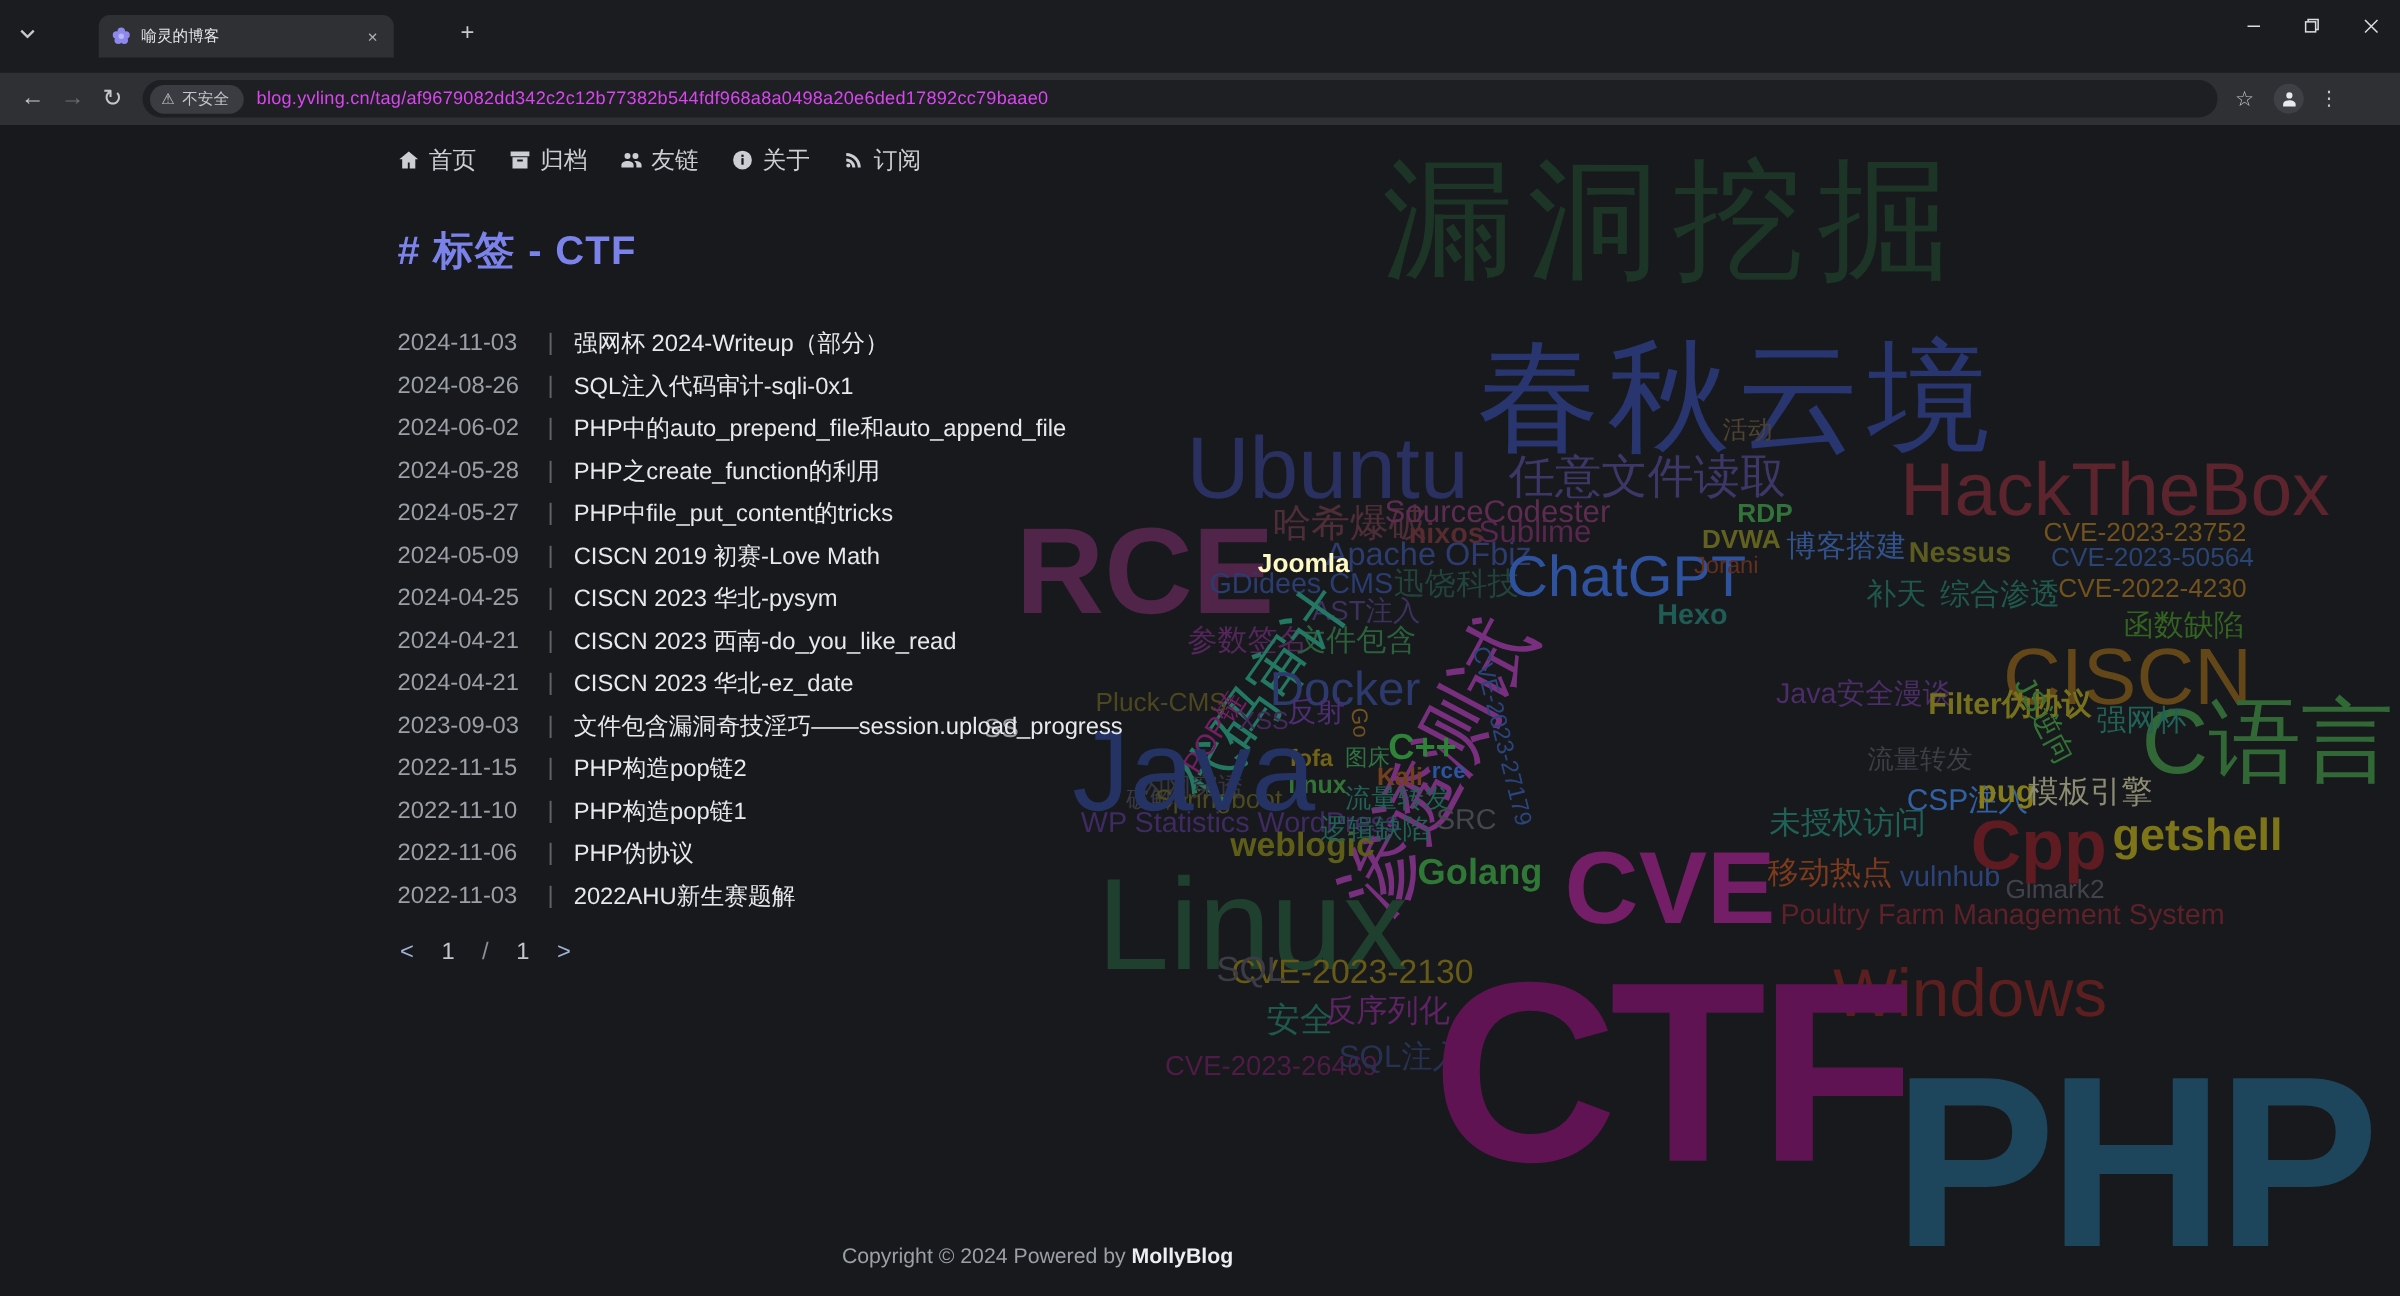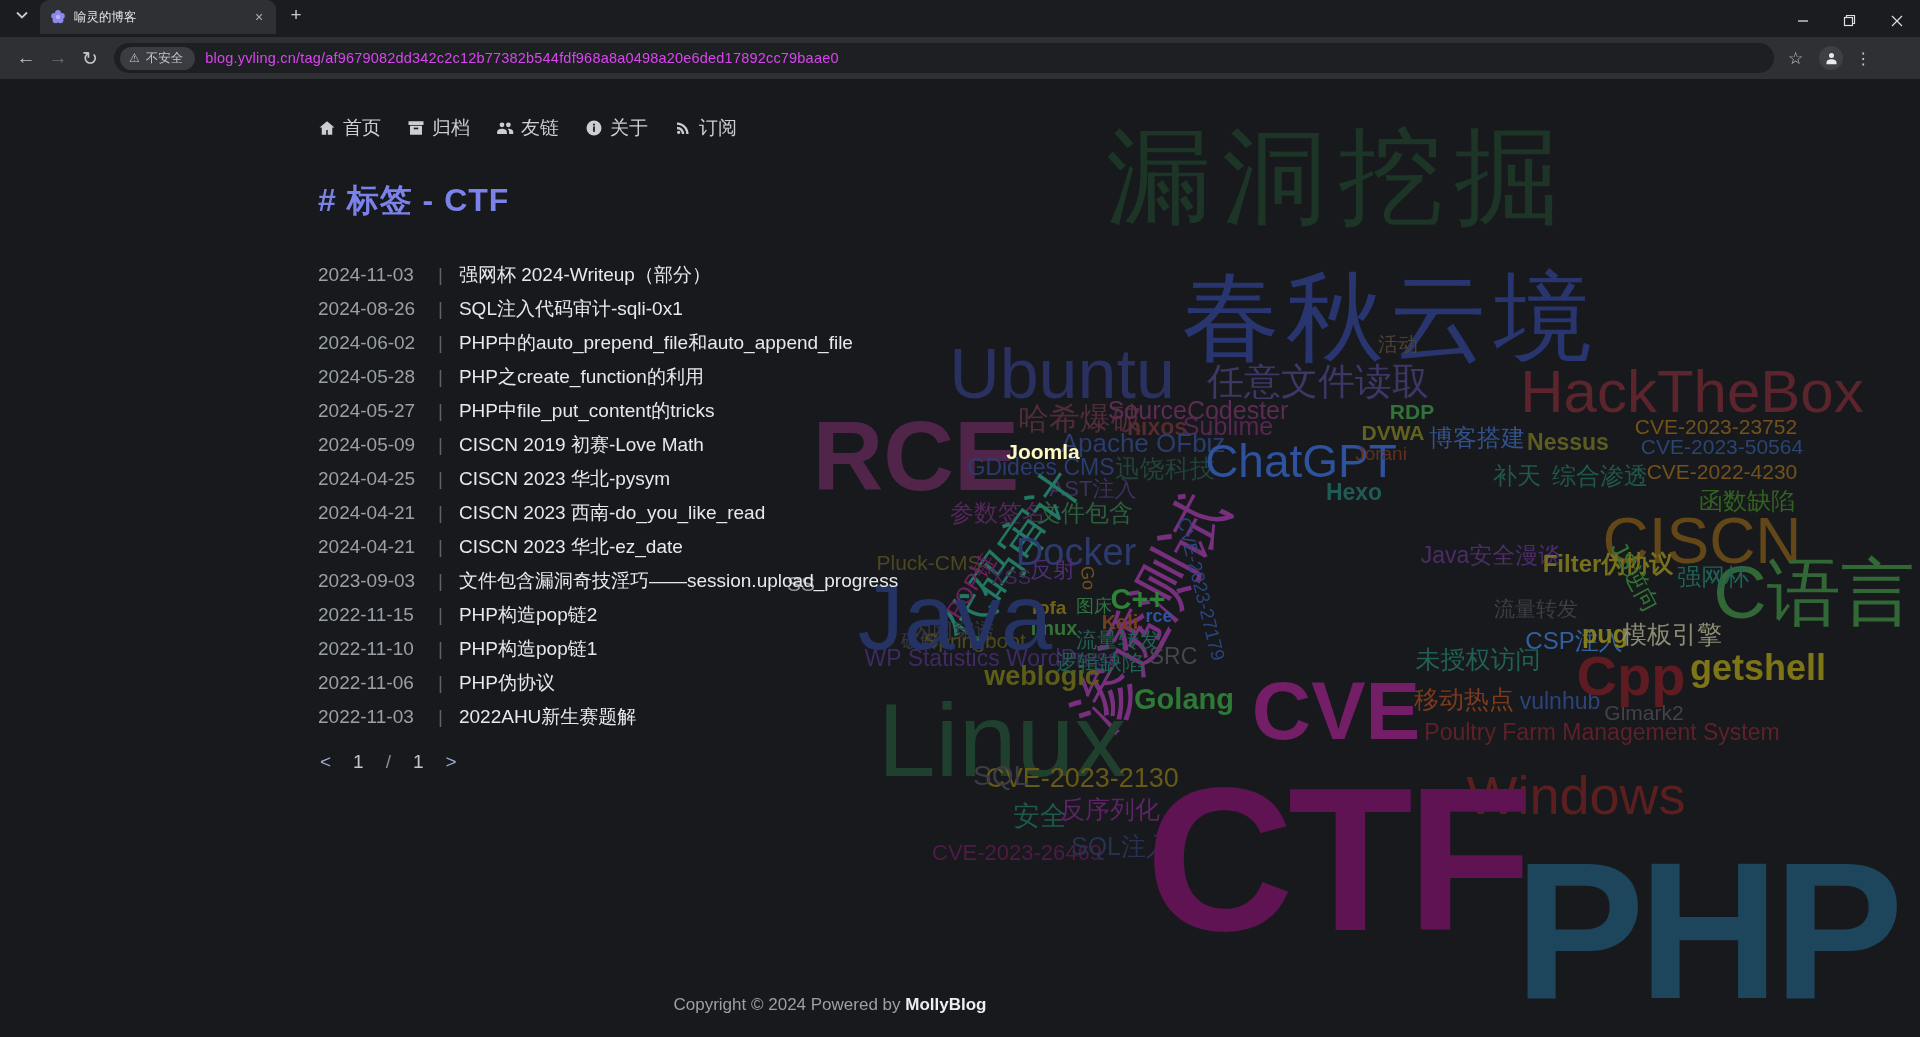--- a/index.html
+++ b/index.html
@@ -1,21 +1,21 @@
 <!DOCTYPE html>
 <html><head>
 <meta charset="utf-8">
 <style>
   * { margin:0; padding:0; box-sizing:border-box; }
   html,body { width:1920px; height:1037px; overflow:hidden; background:#17191c;
     font-family:"Liberation Sans","DejaVu Sans",sans-serif; }
 
   
   .chrome { position:absolute; top:0; left:0; width:1920px; z-index:30; }
-  .tabstrip { height:37px; background:#1b1c1f; display:flex; align-items:flex-start; position:relative; }
+  .tabstrip { height:58px; background:#1b1c1f; display:flex; align-items:center; position:relative;gap:39px; }
   .tab-search { width:28px; height:28px; margin:0 4px 6px 8px; border:none; background:transparent;
     border-radius:7px; color:#c7c9cd; display:flex; align-items:center; justify-content:center; cursor:pointer; }
   .tab { width:236px; height:34px; background:#2e3034; border-radius:9px 9px 0 0;
     display:flex; align-items:center; padding:0 8px 0 10px; position:relative; }
   .tab-favicon { width:16px; height:16px; flex:0 0 16px; margin-right:8px; }
   .tab-title { font-size:12.5px; color:#e4e6ea; flex:1; white-space:nowrap; overflow:hidden; }
   .tab-close { width:18px; height:18px; border-radius:50%; color:#aeb1b6; font-size:14px;
     display:flex; align-items:center; justify-content:center; cursor:pointer; }
   .new-tab { width:28px; height:28px; margin:0 0 5px 6px; border:none; background:transparent; color:#c7c9cd;
     font-size:19px; line-height:1; border-radius:50%; cursor:pointer; }

